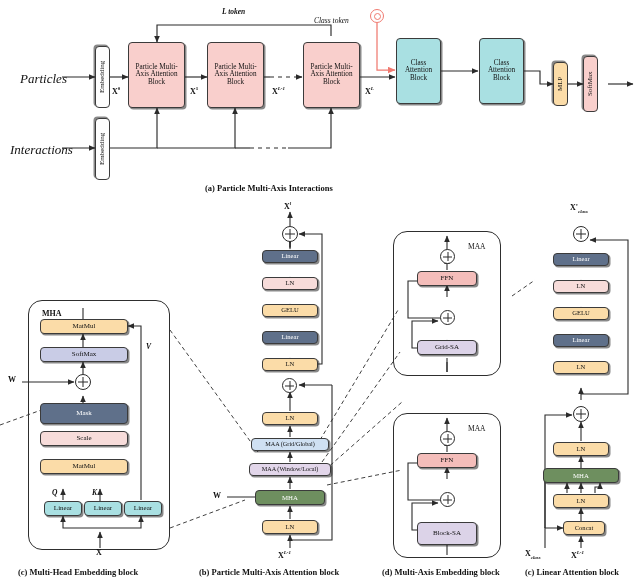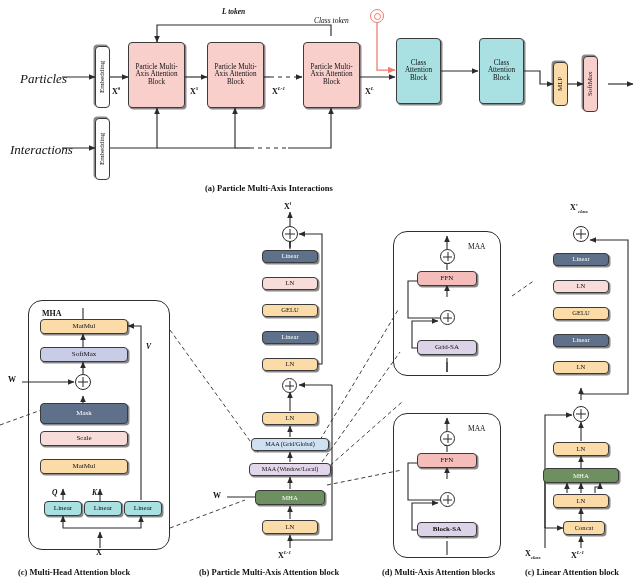--- a/index.html
+++ b/index.html
@@ -285,21 +285,21 @@
   <div class="node sh" style="left:44px;top:501px;width:38px;height:15px;background:#A9E0E2;font-size:7px;">Linear</div>
   <div class="node sh" style="left:84px;top:501px;width:38px;height:15px;background:#A9E0E2;font-size:7px;">Linear</div>
   <div class="node sh" style="left:124px;top:501px;width:38px;height:15px;background:#A9E0E2;font-size:7px;">Linear</div>
 
   <div class="lbl bld it" style="left:52px;top:488px;font-size:7.5px;">Q</div>
   <div class="lbl bld it" style="left:92px;top:488px;font-size:7.5px;">K</div>
   <div class="lbl bld it" style="left:146px;top:342px;font-size:7.5px;">V</div>
   <div class="lbl bld" style="left:96px;top:548px;font-size:8px;">X</div>
   <div class="lbl bld" style="left:8px;top:375px;font-size:8px;">W</div>
 
-  <div class="cap" style="left:18px;top:567px;font-size:8.5px;">(c) Multi-Head Attention block</div>
+  <div class="cap" style="left:18px;top:567px;font-size:8.5px;">(c) Multi-Head Embedding block</div>
 
   <div class="lbl bld" style="left:284px;top:201px;font-size:8px;">
     <span>X</span><sup class="it">l</sup></div>
   <div class="circ" style="left:282px;top:226px;width:16px;height:16px;"></div>
 
   <div class="node sh" style="left:262px;top:250px;width:56px;height:13px;background:#5F708A;color:#fff;font-size:6.6px;">Linear</div>
   <div class="node sh" style="left:262px;top:277px;width:56px;height:13px;background:#F7DCDA;font-size:6.6px;">LN</div>
   <div class="node sh" style="left:262px;top:304px;width:56px;height:13px;background:#FBDCA8;font-size:6.6px;">GELU</div>
   <div class="node sh" style="left:262px;top:331px;width:56px;height:13px;background:#5F708A;color:#fff;font-size:6.6px;">Linear</div>
   <div class="node sh" style="left:262px;top:358px;width:56px;height:13px;background:#FBDCA8;font-size:6.6px;">LN</div>
@@ -323,23 +323,23 @@
   <div class="circ" style="left:440px;top:249px;width:15px;height:15px;"></div>
   <div class="node sh" style="left:417px;top:271px;width:60px;height:15px;background:#F4BDBA;font-size:7px;">FFN</div>
   <div class="circ" style="left:440px;top:310px;width:15px;height:15px;"></div>
   <div class="node sh" style="left:417px;top:340px;width:60px;height:15px;background:#DCD3E8;font-size:7px;">Grid-SA</div>
 
   <div class="panel" style="left:393px;top:413px;width:108px;height:145px;"></div>
   <div class="lbl" style="left:468px;top:424px;font-size:7.5px;">MAA</div>
   <div class="circ" style="left:440px;top:431px;width:15px;height:15px;"></div>
   <div class="node sh" style="left:417px;top:453px;width:60px;height:15px;background:#F4BDBA;font-size:7px;">FFN</div>
   <div class="circ" style="left:440px;top:492px;width:15px;height:15px;"></div>
-  <div class="node sh" style="left:417px;top:522px;width:60px;height:15px;background:#DCD3E8;font-size:7px;font-weight:bold;">Block-SA</div>
-
-  <div class="cap" style="left:382px;top:567px;font-size:8.5px;">(d) Multi-Axis Attention blocks</div>
+  <div class="node sh" style="left:417px;top:522px;width:60px;height:23px;background:#DCD3E8;font-size:7px;">Block-SA</div>
+
+  <div class="cap" style="left:382px;top:567px;font-size:8.5px;">(d) Multi-Axis Embedding block</div>
 
   <div class="lbl bld" style="left:570px;top:203px;font-size:8px;">
     <span>X'</span><sub class="it">class</sub></div>
   <div class="circ" style="left:573px;top:226px;width:16px;height:16px;"></div>
 
   <div class="node sh" style="left:553px;top:253px;width:56px;height:13px;background:#5F708A;color:#fff;font-size:6.6px;">Linear</div>
   <div class="node sh" style="left:553px;top:280px;width:56px;height:13px;background:#F7DCDA;font-size:6.6px;">LN</div>
   <div class="node sh" style="left:553px;top:307px;width:56px;height:13px;background:#FBDCA8;font-size:6.6px;">GELU</div>
   <div class="node sh" style="left:553px;top:334px;width:56px;height:13px;background:#5F708A;color:#fff;font-size:6.6px;">Linear</div>
   <div class="node sh" style="left:553px;top:361px;width:56px;height:13px;background:#FBDCA8;font-size:6.6px;">LN</div>

